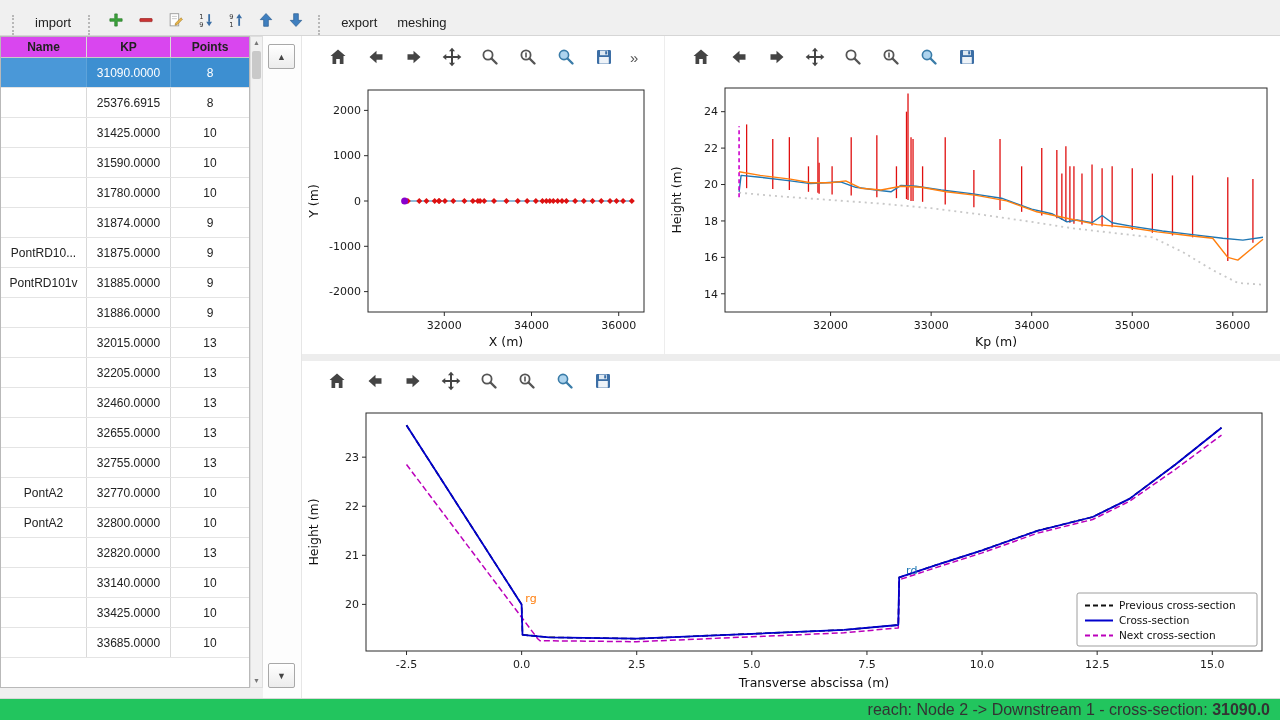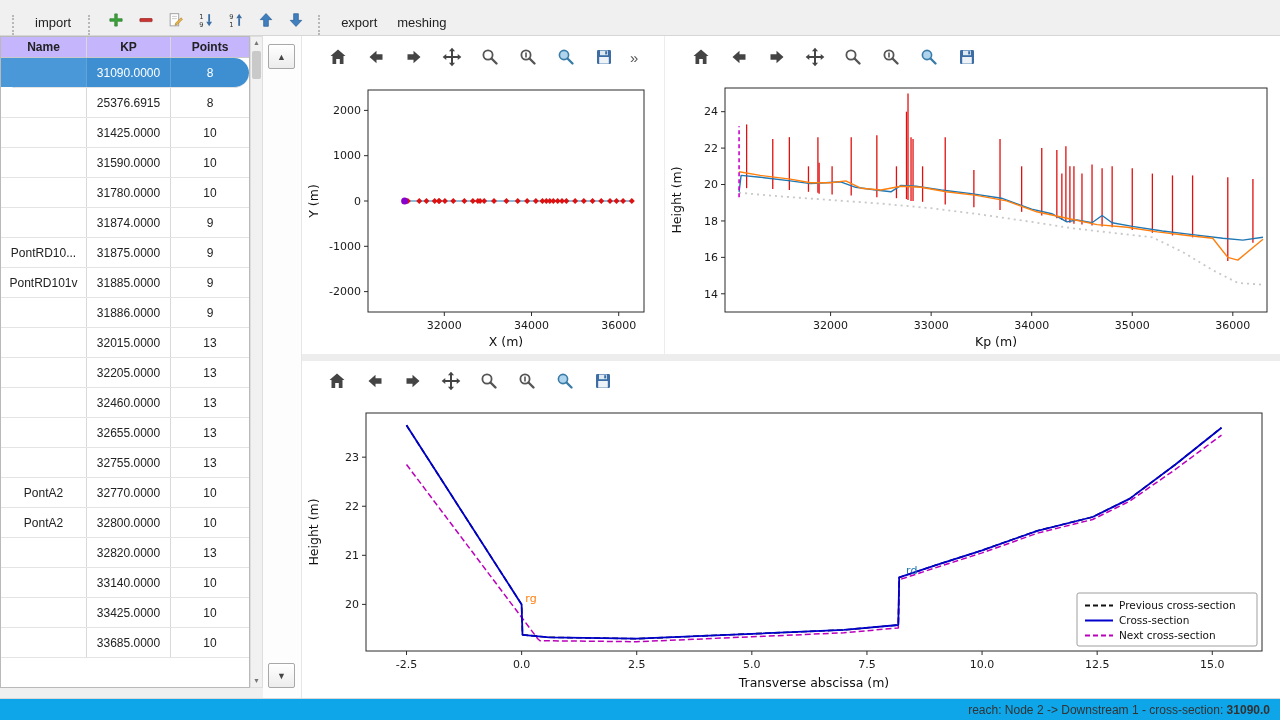--- a/index.html
+++ b/index.html
@@ -11,27 +11,27 @@
   .menubar { height:36px; background:#f0f0f0; border-bottom:1px solid #d6d6d6; display:flex; align-items:flex-end; padding:0 6px; gap:2px; flex:0 0 auto; }
   .handle { width:6px; height:20px; border-left:2px dotted #b8b8b8; margin:0 6px; }
   .menu-text { background:transparent; border:none; font:13px "Liberation Sans","DejaVu Sans",sans-serif; color:#222; padding:5px 9px; cursor:default; }
   .menu-icons { display:flex; align-items:center; gap:2px; }
   .menu-icon-btn { width:28px; height:28px; background:transparent; border:none; display:flex; align-items:center; justify-content:center; cursor:default; }
 
   
   .main { height:662px; display:flex; background:#f0f0f0; }
 
   .table-wrap { width:250px; height:652px; background:#fff; border:1px solid #b9b9b9; display:flex; flex-direction:column; overflow:hidden; }
-  .thead { display:flex; height:21px; background:#c4b5fd; border-bottom:1px solid #c9c9c9; font-weight:bold; font-size:12px; flex:0 0 auto; }
+  .thead { display:flex; height:21px; background:#d946ef; border-bottom:1px solid #c9c9c9; font-weight:bold; font-size:12px; flex:0 0 auto; }
   .th, .td { display:flex; align-items:center; justify-content:center; border-right:1px solid #d9d9d9; overflow:hidden; white-space:nowrap; }
   .c-name { width:86px; }
   .c-kp { width:84px; }
   .c-points { width:78px; border-right:none; }
   .trow { display:flex; height:30px; border-bottom:1px solid #e4e4e4; font-size:12px; background:#fff; }
-  .trow.selected { background:#3d8fd1; color:#fff;border-radius:15px; }
+  .trow.selected { background:#3d8fd1; color:#fff; }
   .trow.selected .td { border-right-color:#5ea3da; }
   .trow.selected .c-name { background:#4a98d8; }
 
   .vscroll { width:13px; height:652px; background:#f1f1f1; border:1px solid #dedede; position:relative; flex:0 0 auto; }
   .sarrow { position:absolute; left:0; width:100%; height:12px; font-size:7px; color:#777; text-align:center; line-height:12px; cursor:default; }
   .sarrow.up { top:0; }
   .sarrow.down { bottom:0; }
   .thumb { position:absolute; top:14px; left:1px; right:1px; height:28px; background:#c9c9c9; border-radius:2px; }
 
   .btn-strip { width:38px; height:662px; background:#fdfdfd; position:relative; flex:0 0 auto; }
@@ -50,21 +50,21 @@
   .hdivider { height:7px; background:#ededed; flex:0 0 auto; }
   .chart-col svg, svg[data-chart="cross-section"] { display:block; margin-left:2px; }
 
   svg text { font-family:"DejaVu Sans","Liberation Sans",sans-serif; }
   .tick { font-size:11px; fill:#1a1a1a; }
   .axlabel { font-size:12.5px; fill:#111; }
   .anno { font-size:11px; }
   .legend-label { font-size:10.5px; fill:#111; }
 
   
-  .statusbar { height:22px; background:#0ea5e9; border-top:1px solid #d8d8d8; display:flex; align-items:center; justify-content:flex-end; padding-right:10px; font-size:12px; color:#333; white-space:pre; flex:0 0 auto; }
+  .statusbar { height:22px; background:#22c55e; border-top:1px solid #d8d8d8; display:flex; align-items:center; justify-content:flex-end; padding-right:10px; font-size:16px; color:#333; white-space:pre; flex:0 0 auto; }
   .sb-strong { font-weight:bold;text-align:right; }
 </style>
 </head>
 <body>
 
 <div class="app">
 
   <div class="menubar">
     <span class="handle"></span>
     <button class="menu-text">import</button>

